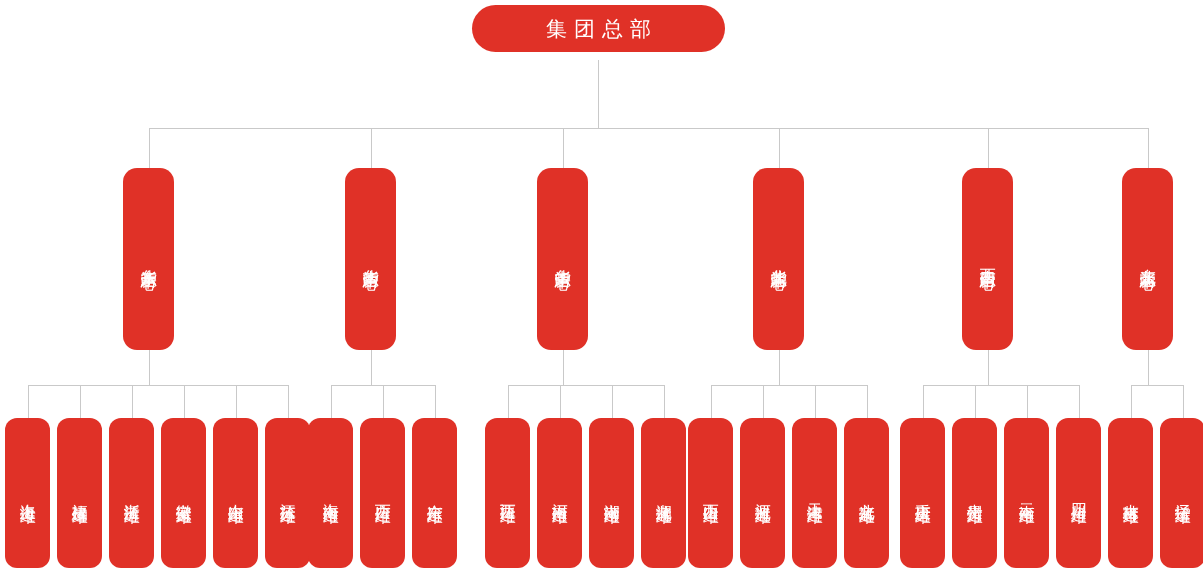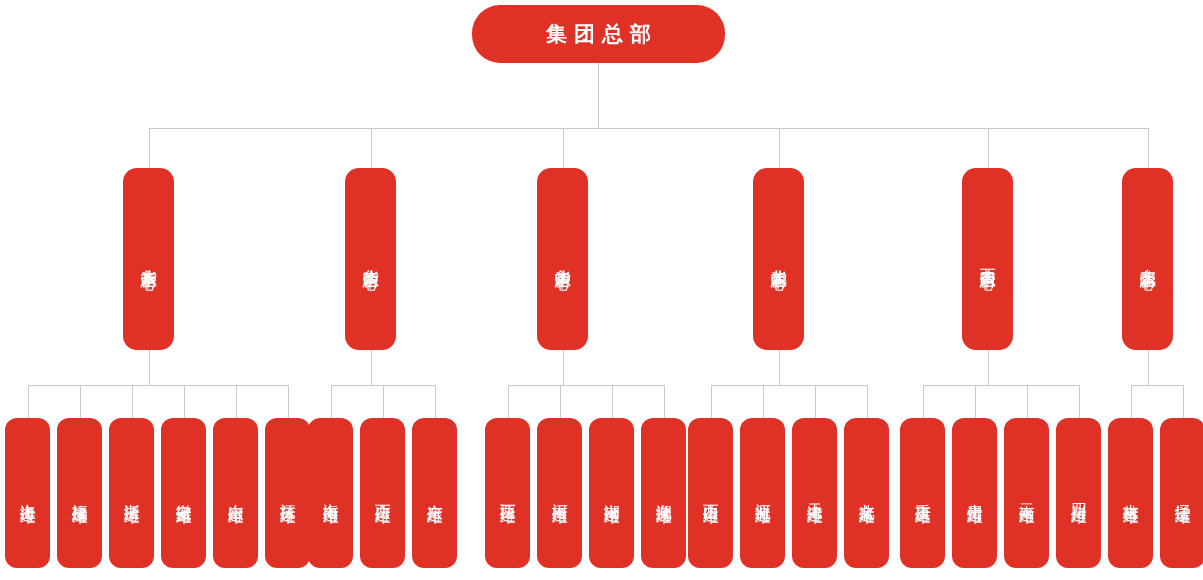--- a/index.html
+++ b/index.html
@@ -34,26 +34,26 @@
     display: flex;
     align-items: center;
     justify-content: center;
     box-sizing: border-box;
   }
 
   .node-root {
     left: 472px;
     top: 5px;
     width: 253px;
-    height: 58px;
+    height: 47px;
     border-radius: 28px;
     font-size: 21px;
     letter-spacing: 7px;
     text-indent: 7px;
-    font-weight: 700;
+    font-weight: 400;
   }
 
   .node-center {
     width: 51px;
     height: 182px;
     top: 168px;
     border-radius: 14px;
     font-size: 16px;
     line-height: 1.42;
     letter-spacing: 1px;

